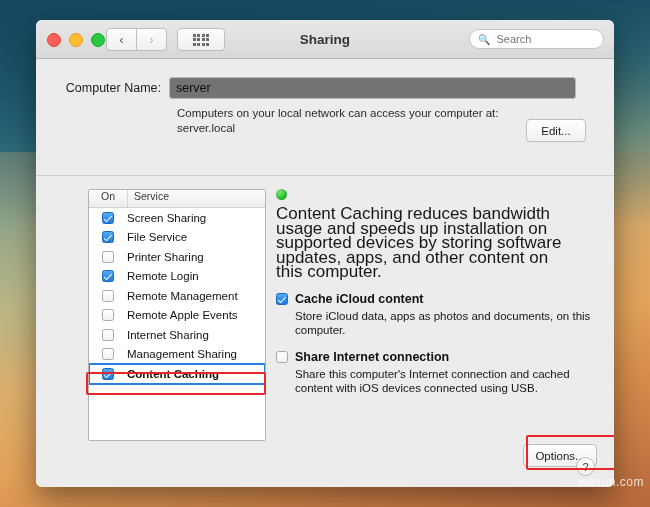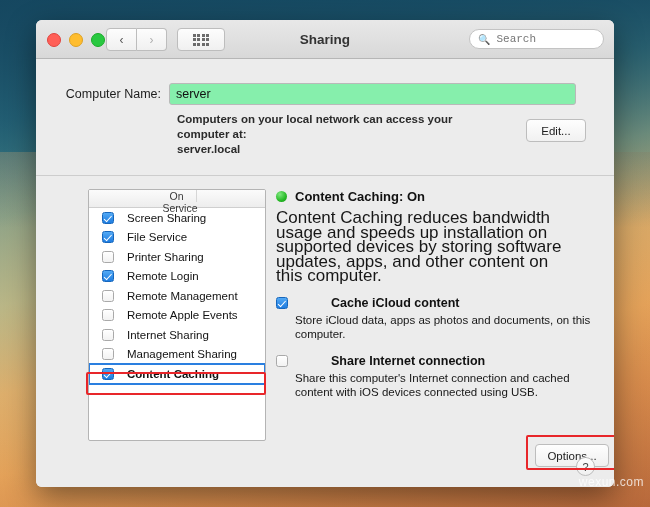--- a/index.html
+++ b/index.html
@@ -129,66 +129,65 @@
     box-sizing: border-box;
   }
   .search-box .mag {
     font-size: 10px; color: #888; margin-right: 4px;
   }
   .search-box input {
     border: none; outline: none;
     font-size: 11px; color: #8a8a8a;
     width: 100%;
     background: transparent;
-    font-family: Liberation Mono, monospace;
+    font-family: Liberation Sans, sans-serif;
   }
 
   
   .content {
     padding: 0;
     position: relative;
     height: 429px;
     background: #ececec;
   }
 
   .name-row {
     display: flex;
     align-items: center;
-    padding: 24px 0 0 0;
+    padding: 18px 0 0 0;
   }
   .name-label {
     width: 133px;
     text-align: right;
     font-size: 12.5px;
     color: #1d1d1d;
     padding-right: 8px;
     box-sizing: border-box;
   }
   .name-field {
     width: 407px; height: 22px;
-    background: #86efac;
+    background: #737373;
     border: 1px solid #b9b9b9;
     border-radius: 3px;
     font-size: 12.5px;
     color: #111;
     padding: 0 6px;
     box-sizing: border-box;
     display: flex; align-items: center;
   }
   .sub-row {
     display: flex;
     margin-top: 7px;
   }
   .sub-text {
     margin-left: 141px;
     font-size: 11.5px;
     color: #2b2b2b;
     line-height: 15px;
     width: 330px;
-    font-weight: bold;
   }
   .edit-btn {
     position: absolute;
     right: 28px; top: 60px;
     width: 58px; height: 21px;
     background: linear-gradient(180deg,#fefefe,#f1f1f1);
     border: 1px solid #bdbdbd;
     border-radius: 4px;
     font-size: 11.5px;
     color: #1d1d1d;
@@ -218,22 +217,20 @@
     border-radius: 2px;
     overflow: hidden;
   }
   .svc-header {
     display: flex;
     height: 17px;
     background: linear-gradient(180deg,#fbfbfb,#ededed);
     border-bottom: 1px solid #cfcfcf;
     font-size: 10.5px;
     color: #3a3a3a;
-    align-items: center;
-    flex-direction: column;
   }
   .svc-header .c-on { width: 38px; text-align: center; border-right: 1px solid #d6d6d6; }
   .svc-header .c-svc { padding-left: 6px; }
   .svc-row {
     display: flex;
     align-items: center;
     height: 19.5px;
     font-size: 11.5px;
     color: #121212;
     position: relative;
@@ -313,39 +310,38 @@
     line-height: 14.5px;
     width: 300px;
     margin-bottom: 12px;
   }
   .opt-block {
     margin-bottom: 12px;
   }
   .opt-row {
     display: flex;
     align-items: flex-start;
-    gap: 36px;
   }
   .opt-row .cb { margin-top: 1px; margin-right: 7px; flex: none; }
   .opt-label {
     font-size: 12.5px;
     color: #111;
     font-weight: bold;
   }
   .opt-sub {
     font-size: 11.5px;
     color: #171717;
     line-height: 14.5px;
     margin-left: 19px;
     margin-top: 3px;
     width: 300px;
   }
   .options-btn {
     position: absolute;
-    left: 499px; top: 255px;
+    left: 487px; top: 255px;
     width: 72px; height: 21px;
     background: linear-gradient(180deg,#fefefe,#f0f0f0);
     border: 1px solid #bdbdbd;
     border-radius: 4px;
     font-size: 11.5px;
     color: #1d1d1d;
     display: flex; align-items: center; justify-content: center;
   }
   .help-btn {
     position: absolute;
@@ -477,21 +473,20 @@
             <div class="cb-cell">
                 <span class="cb checked"></span>
               </div>
             <span>Content Caching</span>
           </div>
         </div>
 
         <div class="detail">
           <div class="detail-title">
             <span class="status-dot"></span>
-            <span>Content Caching: On</span>
           </div>
           <div class="detail-desc">Content Caching reduces bandwidth usage and speeds up installation on supported devices by storing software updates, apps, and other content on this computer.</div>
 
           <div class="opt-block">
             <div class="opt-row">
               <span class="cb checked"></span>
               <span class="opt-label">Cache iCloud content</span>
             </div>
             <div class="opt-sub">Store iCloud data, apps as photos and documents, on this computer.</div>
           </div>

